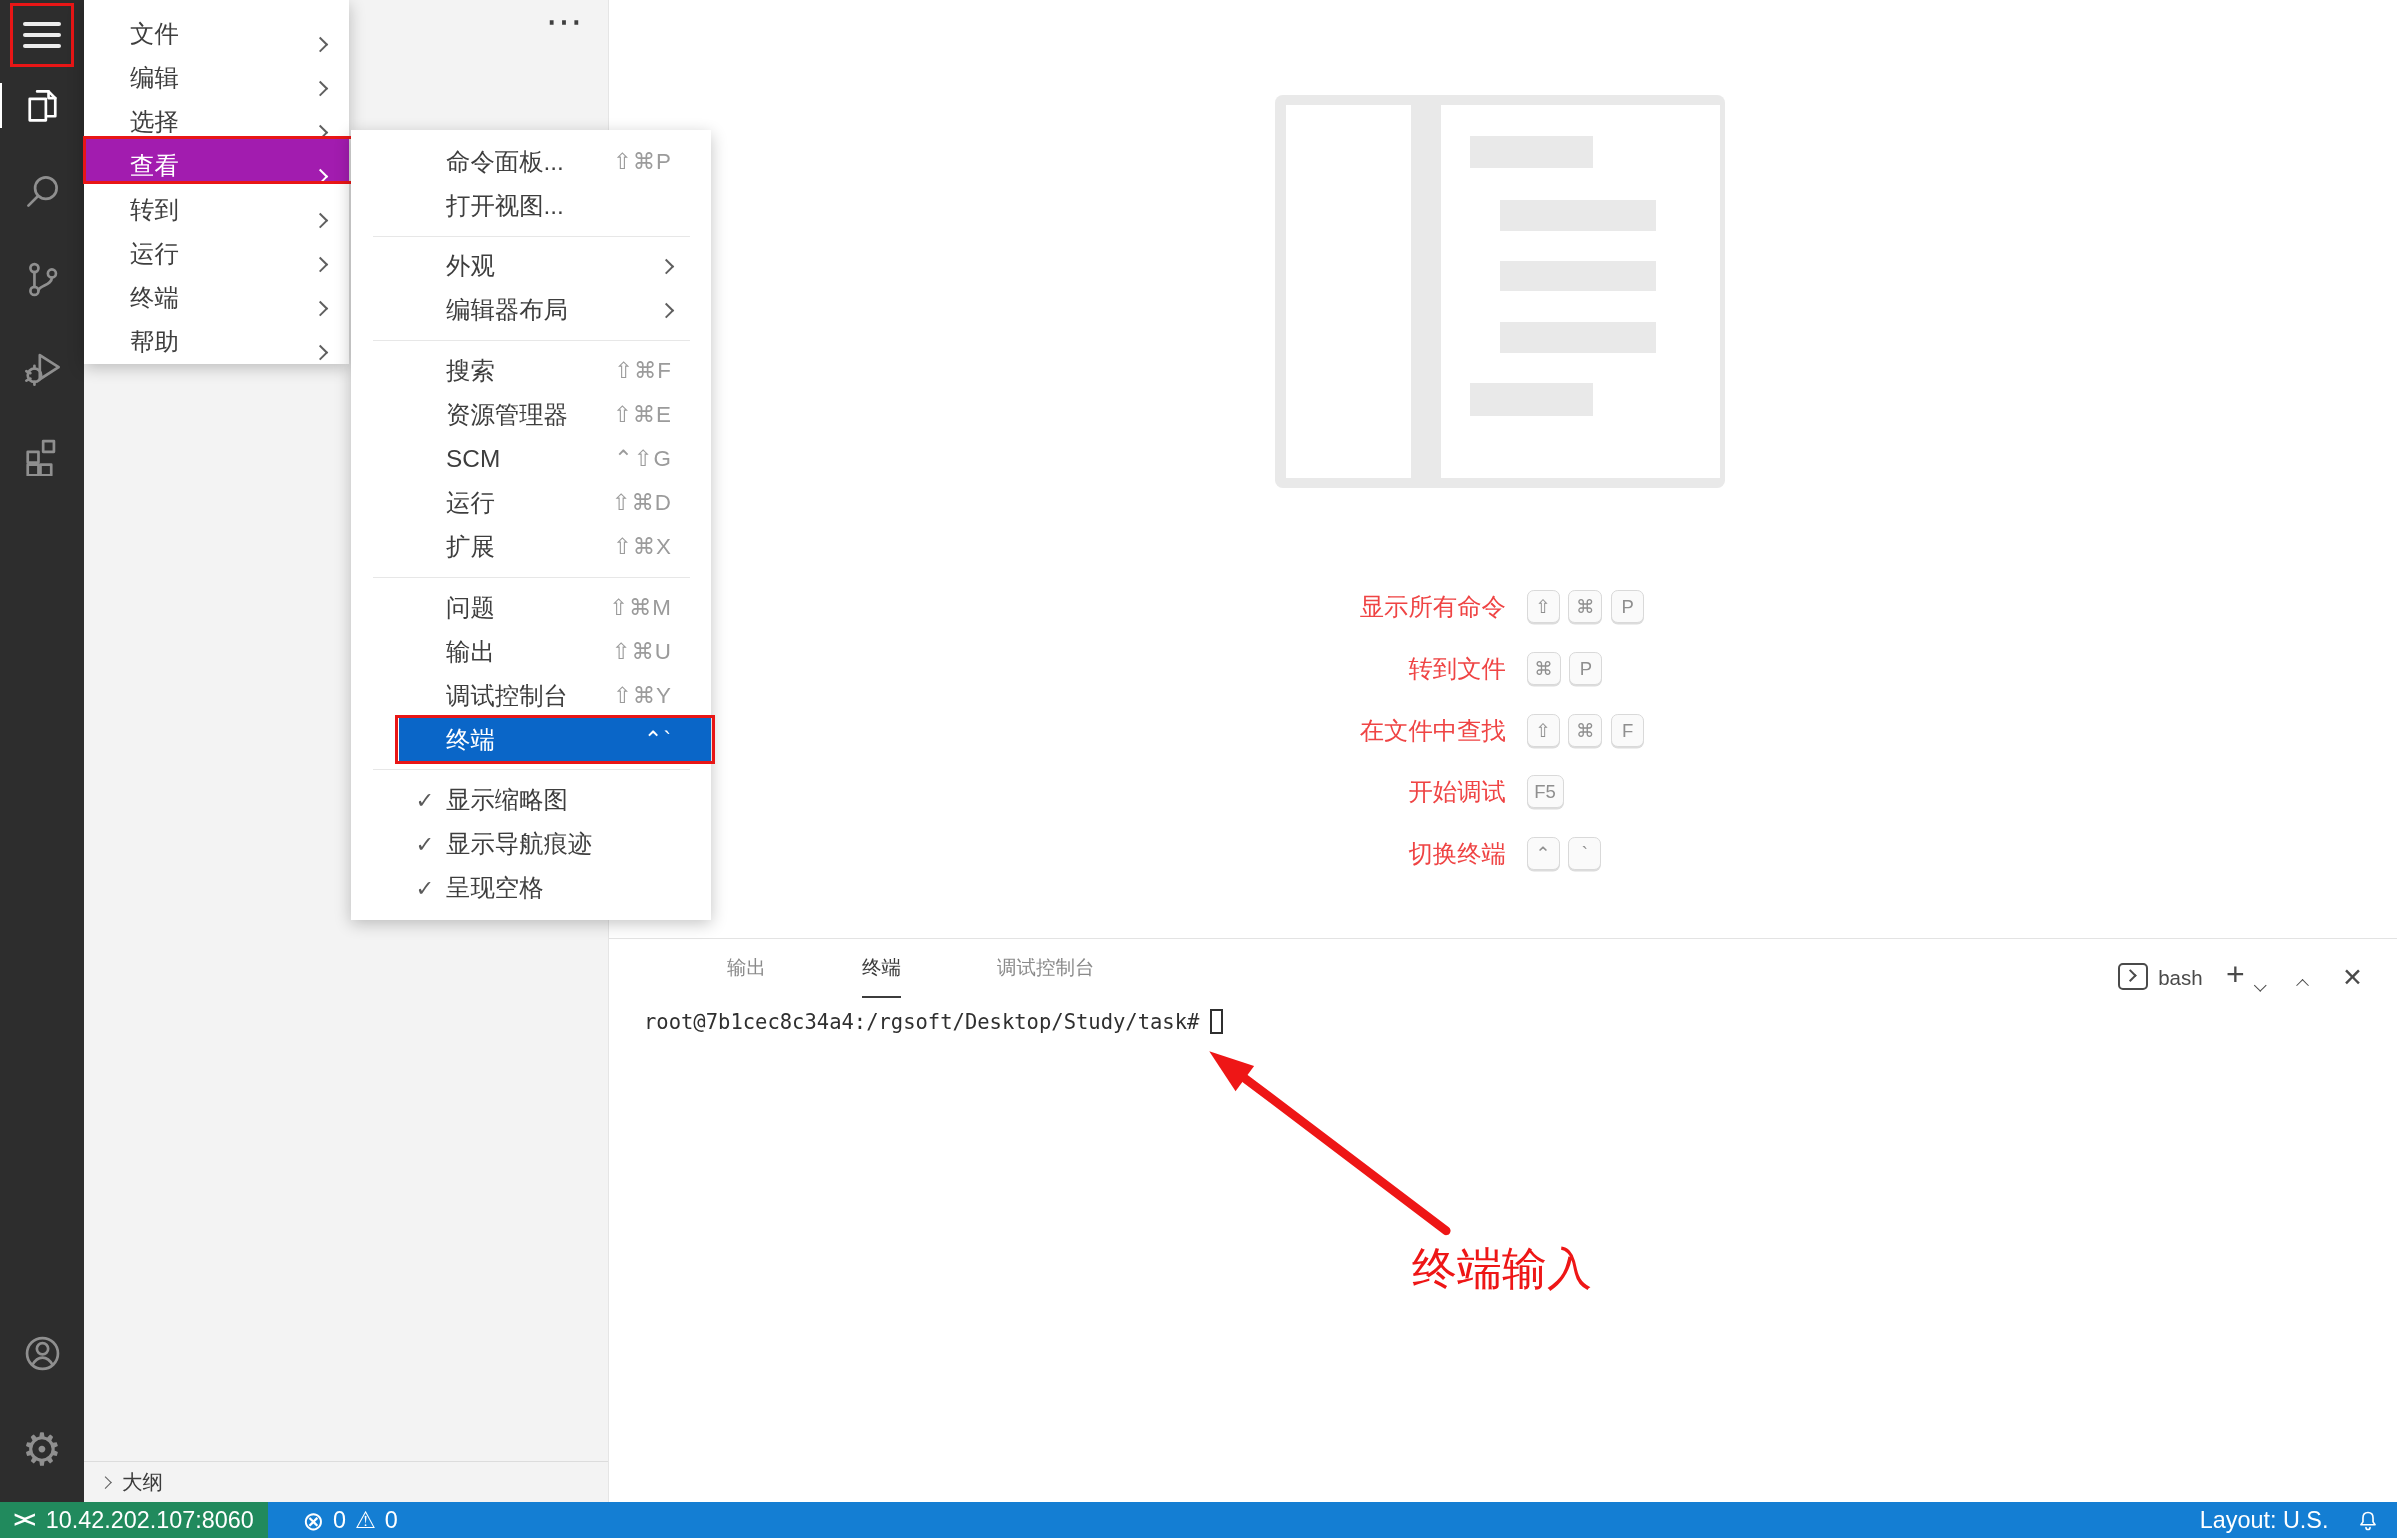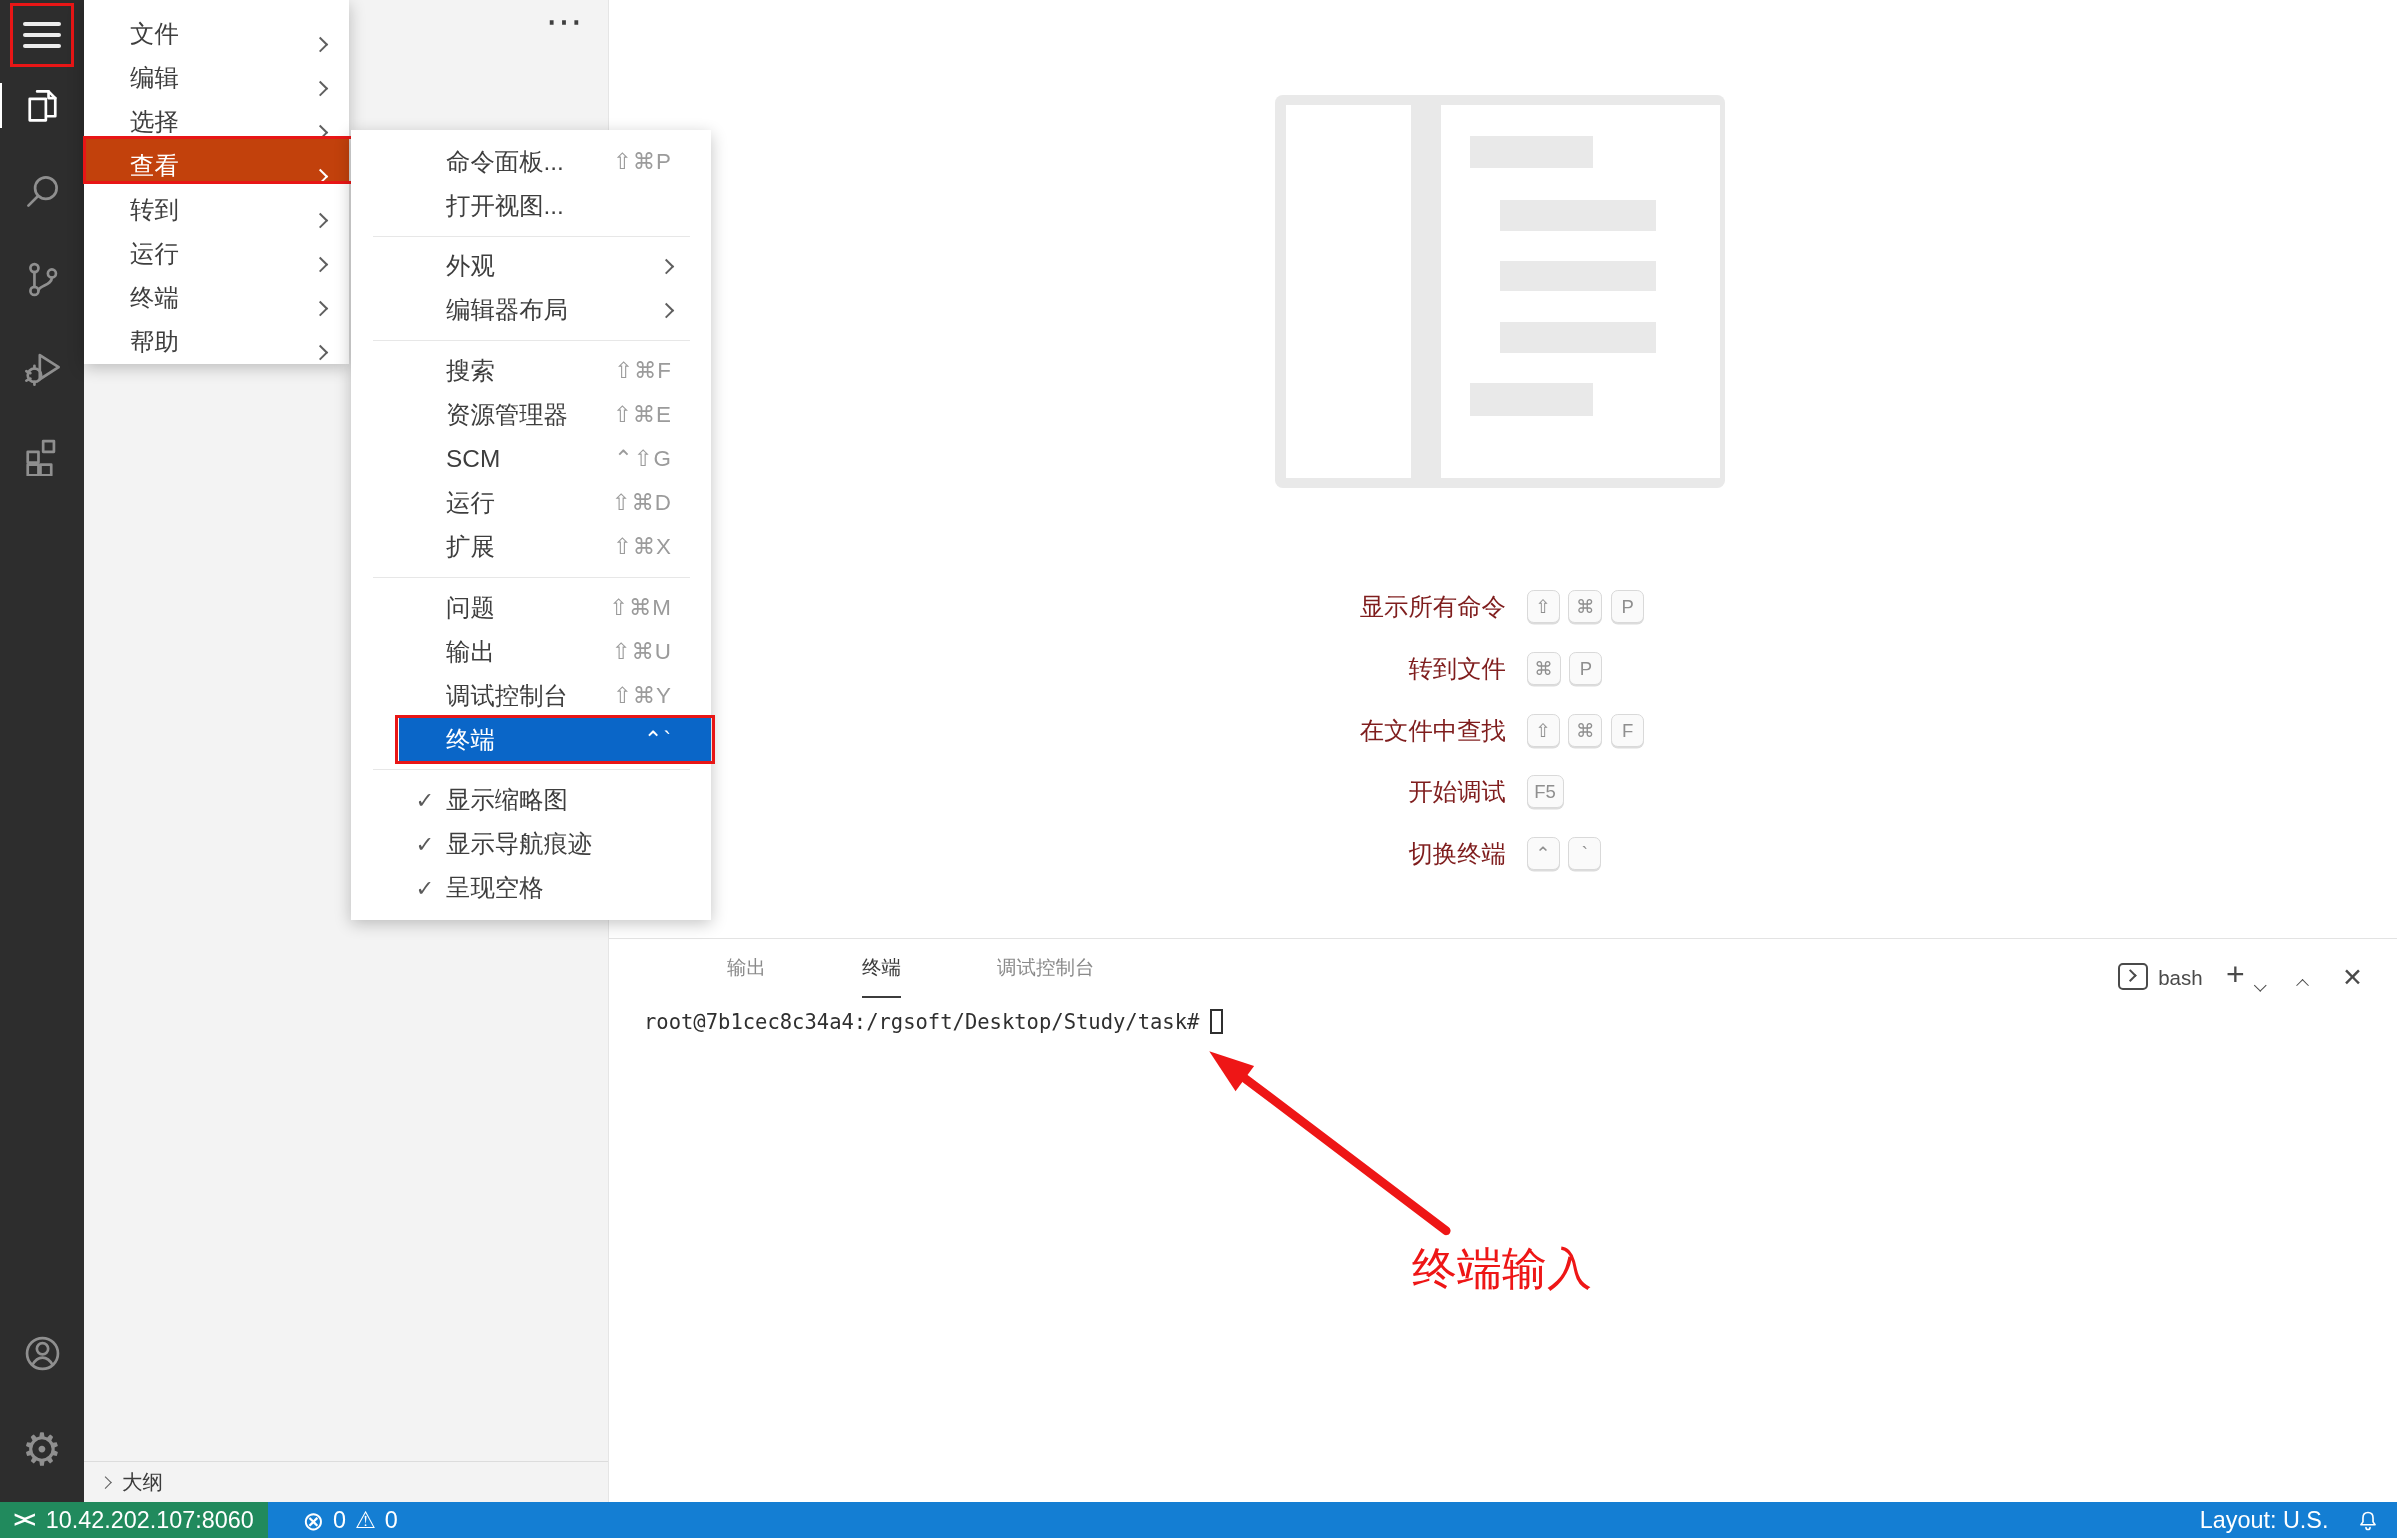--- a/index.html
+++ b/index.html
@@ -32,21 +32,21 @@
   .chev.up{transform:rotate(-45deg);}
 
   
   .editor{position:absolute;left:609px;top:0;width:1789px;height:938px;background:#fff;}
   .wm-graphic{position:absolute;left:666px;top:95px;width:450px;height:393px;background:#e9e9e9;border-radius:7.8px;}
   .wm-panel{position:absolute;background:#ffffff;}
   .wm-panel.left{left:10.7px;top:9.8px;width:125px;height:373px;}
   .wm-panel.right{left:166px;top:9.8px;width:279px;height:373px;}
   .wm-bar{position:absolute;background:#e9e9e9;}
   .wm-row{position:absolute;left:0;width:1789px;height:43px;display:flex;align-items:center;}
-  .wm-label{width:897px;text-align:right;font-size:24.4px;color:#7f1d1d;white-space:nowrap;}
+  .wm-label{width:897px;text-align:right;font-size:24.4px;color:#ef4444;white-space:nowrap;}
   .wm-keys{display:flex;gap:8.8px;margin-left:20.5px;}
   .kbd{min-width:33px;height:33px;padding:0 6.8px;box-sizing:border-box;border:1px solid #d9d9d9;border-radius:6.8px;
        background:#fafafa;color:#8f8f8f;font-size:18.5px;display:flex;align-items:center;justify-content:center;
        box-shadow:0 1.5px 0 #dcdcdc;}
 
   
   .panel{position:absolute;left:609px;top:938px;width:1789px;height:564px;background:#fff;
          border-top:1px solid #e3e3e3;box-sizing:border-box;}
   .tabs{position:absolute;left:118px;top:0;height:59px;display:flex;gap:96px;}
   .tab{display:flex;align-items:center;font-size:19.5px;color:#8a8a8a;border-bottom:2px solid transparent;cursor:pointer;white-space:nowrap;}
@@ -62,21 +62,21 @@
   .prompt-line{position:absolute;left:35px;top:70px;display:flex;align-items:center;
                font-family:"DejaVu Sans Mono",monospace;font-size:20.5px;color:#2f2f2f;white-space:pre;}
   .cursor{width:12.7px;height:25px;border:2px solid #2f2f2f;box-sizing:border-box;margin-left:10.7px;}
 
   
   .menu{position:absolute;background:#fff;box-shadow:0 3.9px 15.6px rgba(0,0,0,.24);z-index:10;}
   #menu-main{left:84px;top:0;width:265px;padding:5.9px 0;}
   .mrow{position:relative;height:44px;display:flex;align-items:flex-end;padding:0 23.4px 0 46px;
         font-size:24.4px;color:#3e3e3e;box-sizing:border-box;cursor:pointer;white-space:nowrap;}
   .mrow .chev{margin-left:auto;}
-  .mrow.sel{background:#c2410c;color:#fff;}
+  .mrow.sel{background:#a21caf;color:#fff;}
   .mrow.sel .chev{border-color:#fff;}
   .redbox{position:absolute;left:-1px;right:-6.8px;top:-2px;bottom:-2px;border:3.9px solid #e81616;pointer-events:none;z-index:3;}
   #menu-view{left:351px;top:130px;width:360px;padding:9.8px 0;}
   .srow{position:relative;height:44px;display:flex;align-items:center;padding:0 39px 0 47px;
         font-size:24.4px;color:#3e3e3e;box-sizing:border-box;cursor:pointer;white-space:nowrap;margin-left:48px;}
   .srow .sc{margin-left:auto;font-size:22.4px;color:#9b9b9b;letter-spacing:1px;}
   .srow .chev{margin-left:auto;}
   .srow.sel{background:#0a66c8;color:#fff;}
   .srow.sel .sc{color:#fff;}
   .srow.disabled{color:#bdbdbd;cursor:default;}

